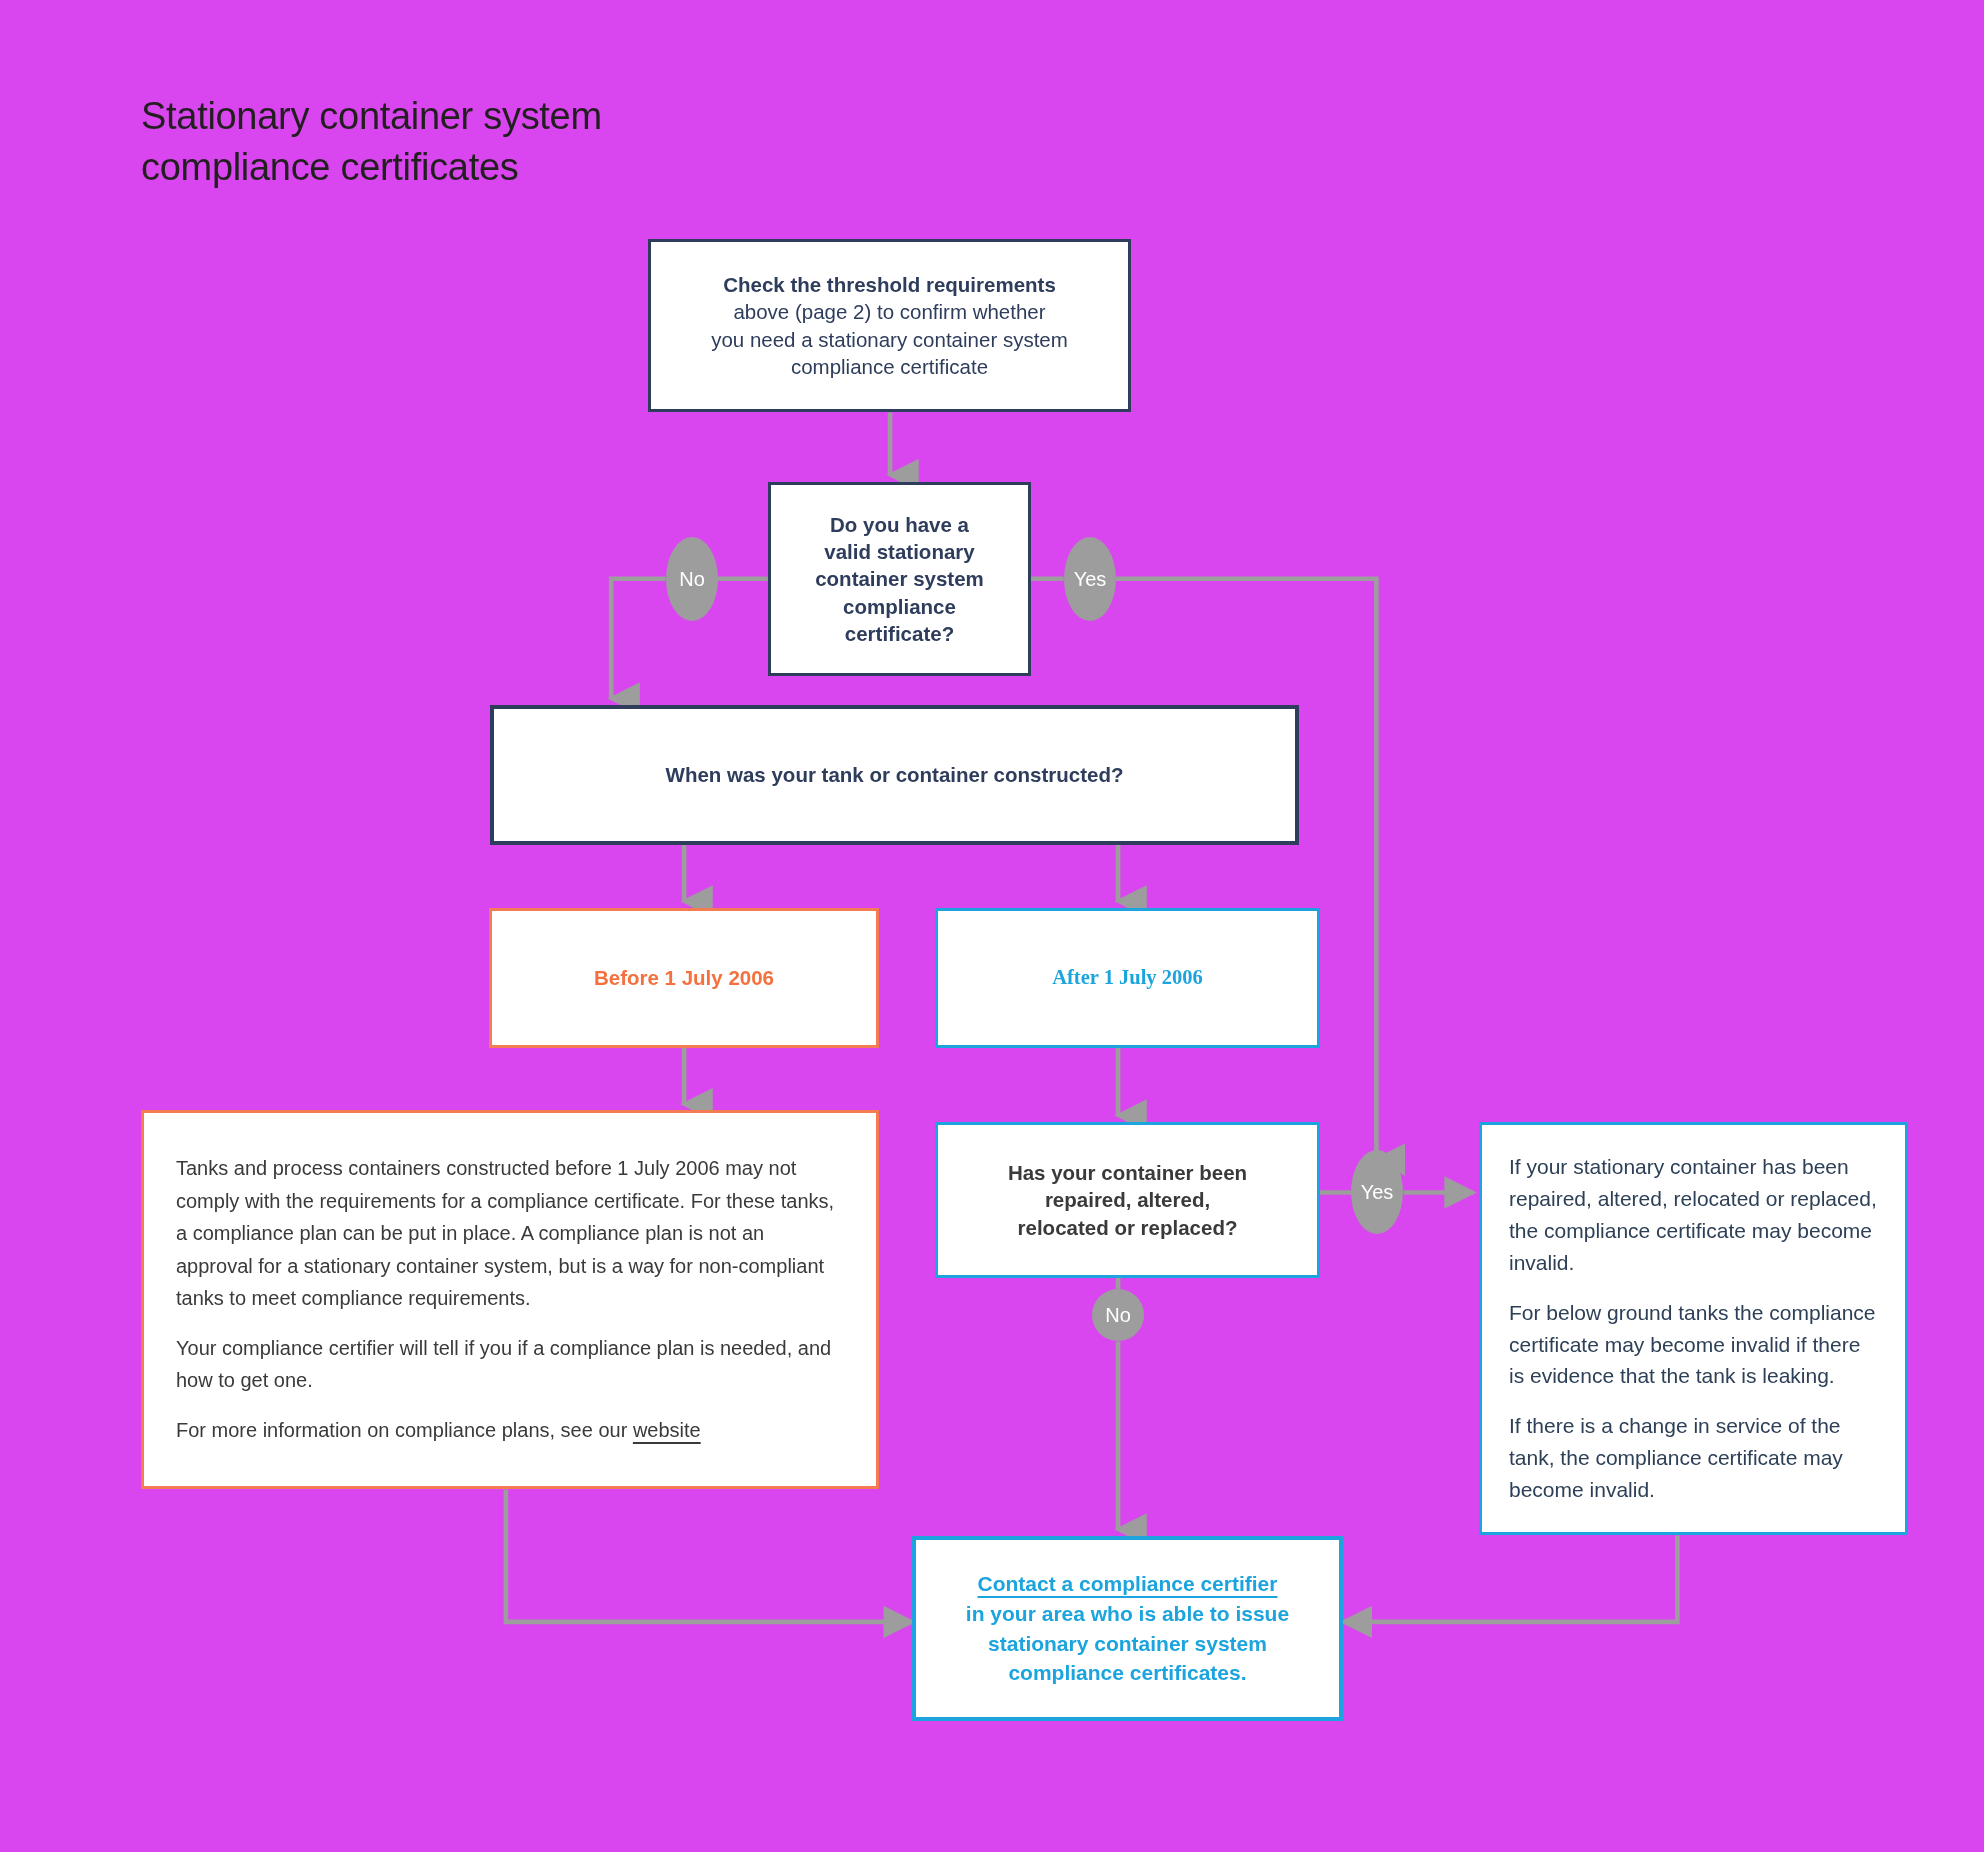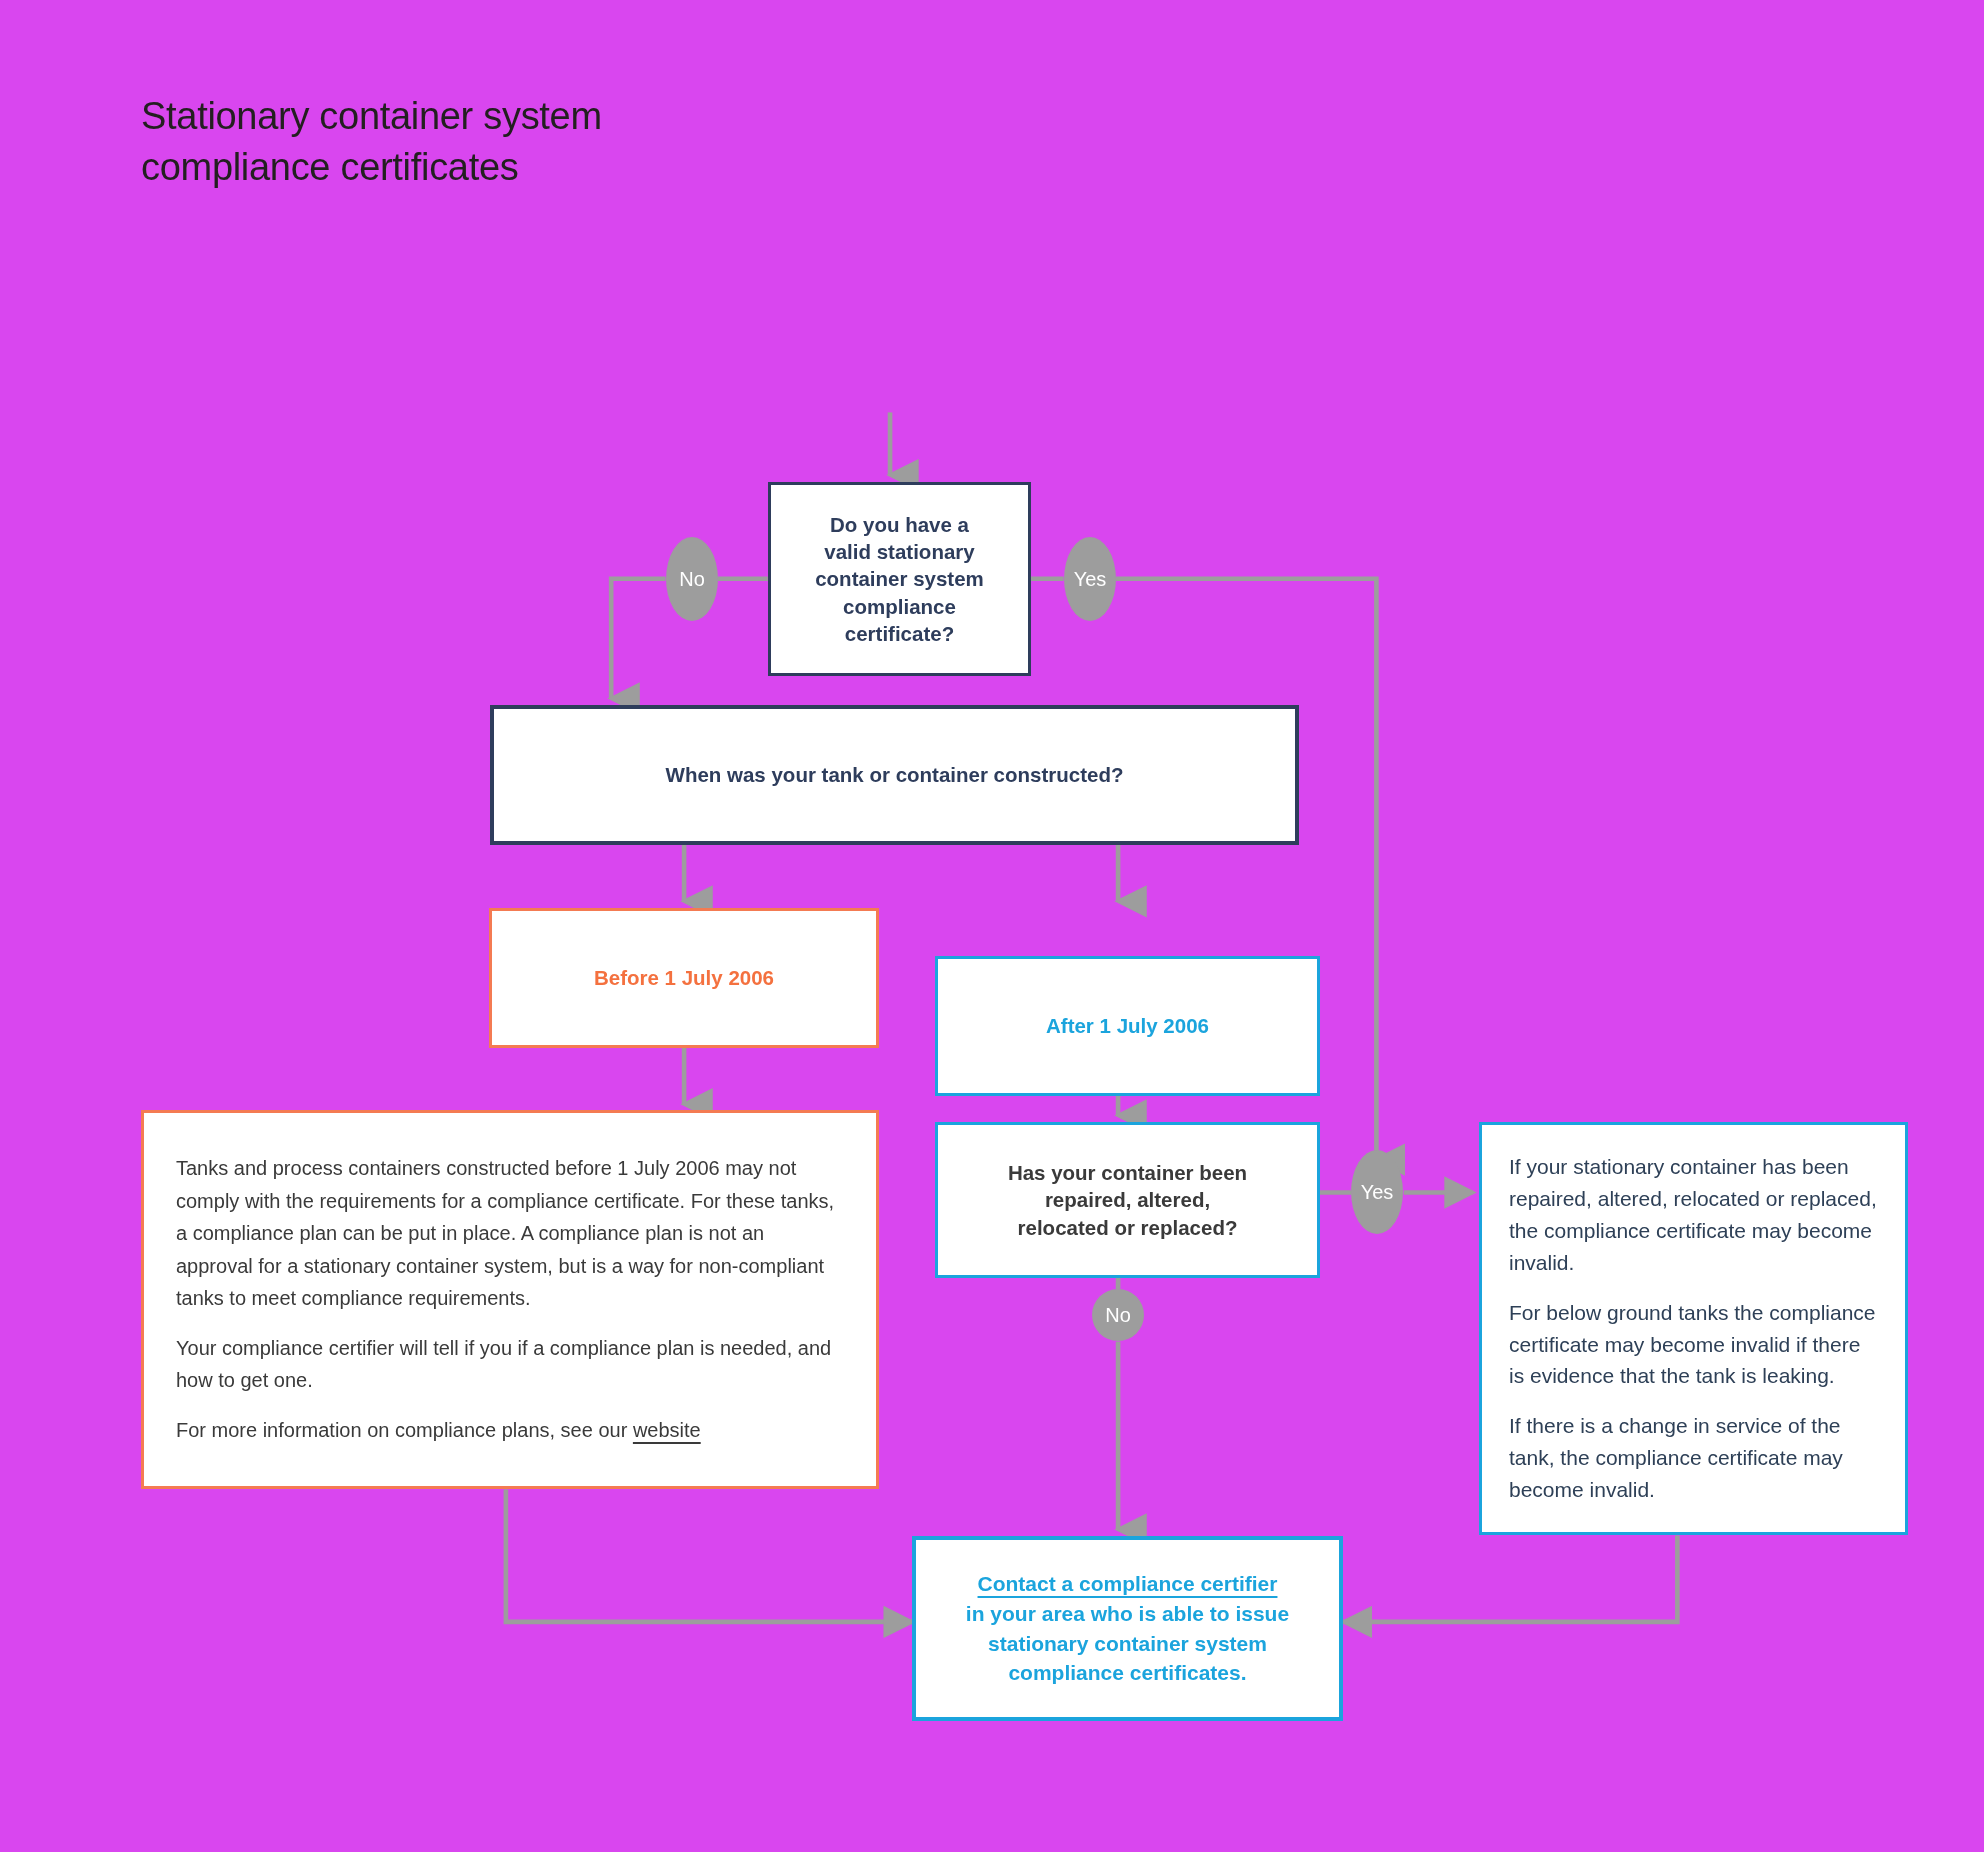--- a/index.html
+++ b/index.html
@@ -94,20 +94,28 @@
 
       <path d="M3266,2990 L3266,3158 L2616,3158" marker-end="url(#ah-left)"></path>
     </g>
   </svg>
 
   <div class="title">
     <div>Stationary container system</div>
     <div>compliance certificates</div>
   </div>
 
+  <div class="node navy" style="left:648px;top:239px;width:483px;height:173px;">
+    <div class="inner center t-navy l-1">
+      <div class="bold">Check the threshold requirements</div>
+      <div>above (page 2) to confirm whether</div>
+      <div>you need a stationary container system</div>
+      <div>compliance certificate</div>
+    </div>
+  </div>
 
   <div class="node navy" style="left:768px;top:482px;width:263px;height:194px;">
     <div class="inner center t-navy l-1 bold">
       <div>Do you have a</div>
       <div>valid stationary</div>
       <div>container system</div>
       <div>compliance</div>
       <div>certificate?</div>
     </div>
   </div>
@@ -125,21 +133,21 @@
       <div>When was your tank or container constructed?</div>
     </div>
   </div>
 
   <div class="node orange" style="left:489px;top:908px;width:390px;height:140px;">
     <div class="inner center t-orange l-1 bold">
       <div>Before 1 July 2006</div>
     </div>
   </div>
 
-  <div class="node blue" style="left:935px;top:956px;width:385px;height:140px;">
+  <div class="node blue" style="left:935px;top:908px;width:385px;height:140px;font-family:Liberation Serif, serif;">
     <div class="inner center t-blue l-1 bold">
       <div>After 1 July 2006</div>
     </div>
   </div>
 
   <div class="node orange" style="left:141px;top:1110px;width:738px;height:379px;">
     <div class="inner left t-dark l-4" style="padding:0 32px;">
       <p class="p">Tanks and process containers constructed before 1 July 2006 may not comply with the requirements for a compliance certificate. For these tanks, a compliance plan can be put in place. A compliance plan is not an approval for a stationary container system, but is a way for non-compliant tanks to meet compliance requirements.</p>
       <p class="p">Your compliance certifier will tell if you if a compliance plan is needed, and how to get one.</p>
       <p class="p"><span>For more information on compliance plans, see our </span><a class="ul" style="color:#3a3a3a;" href="#">website</a></p>

